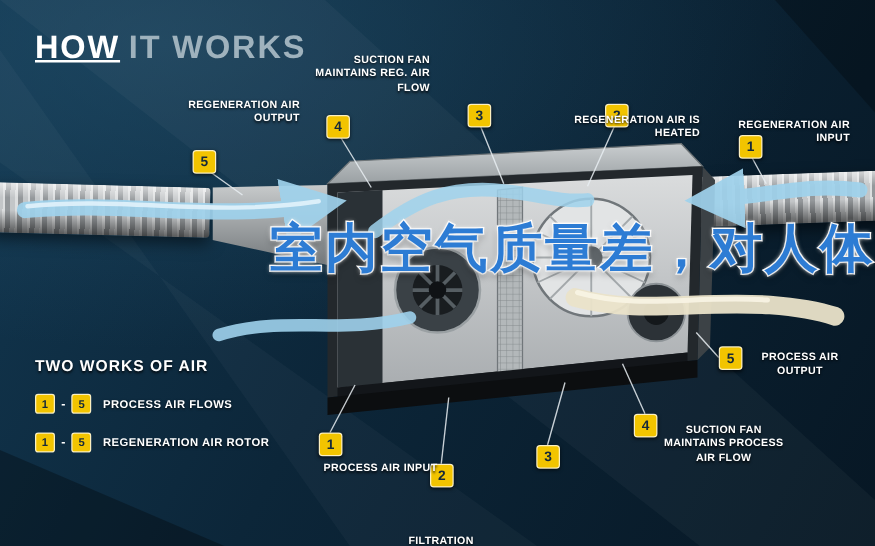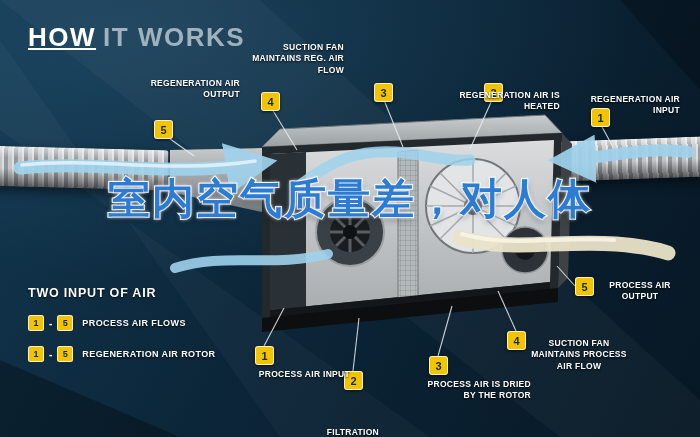--- a/index.html
+++ b/index.html
@@ -44,21 +44,21 @@
   .legend-title{color:#fff;font-size:12.5px;font-weight:800;letter-spacing:.8px;text-shadow:0 1px 2px rgba(0,0,0,.8);}
   .legend-row{display:flex;align-items:center;margin-top:15px;}
   .legend-badge{
     width:14px;height:14px;border-radius:2.5px;background:var(--badge,#f2c400);
     color:var(--badge-text,#15293a);border:1px solid rgba(255,255,255,.75);
     font-size:9px;font-weight:800;display:flex;align-items:center;justify-content:center;
   }
   .legend-dash{color:#fff;font-size:10px;font-weight:700;margin:0 5px;}
   .legend-label{color:#fff;font-size:9px;font-weight:700;letter-spacing:.4px;margin-left:9px;text-shadow:0 1px 2px rgba(0,0,0,.8);}
   .overlay-cn{
-    position:absolute;left:0;right:0;top:176px;z-index:7;text-align:center;
+    position:absolute;left:0;right:0;top:176px;z-index:7;text-align:right;
     font-weight:800;color:var(--overlay-blue,#2d7cd4);letter-spacing:2px;
     -webkit-text-stroke:2px var(--overlay-outline,#ffffff);
     paint-order:stroke fill;
     text-shadow:0 0 2px #fff,0 0 4px #fff,0 3px 6px rgba(0,0,0,.35);
     font-family:"DejaVu Sans",sans-serif;
   }
   .cn-line1{font-size:42px;line-height:1.1;}
   .cn-line2{font-size:42px;line-height:1.1;margin-top:2px;}
 </style>
 </head>
@@ -175,26 +175,25 @@
   <div class="callout-label" style="left:575px;top:66px;width:105px;margin-top:28px;">REGENERATION AIR INPUT</div>
 
   <div class="badge" style="left:255px;top:346px;">1</div>
   <div class="badge" style="left:344px;top:371px;">2</div>
   <div class="badge" style="left:429px;top:356px;">3</div>
   <div class="badge" style="left:507px;top:331px;">4</div>
   <div class="badge" style="left:575px;top:277px;">5</div>
 
   <div class="callout-label" style="left:250px;top:369px;width:100px;">PROCESS AIR INPUT</div>
   <div class="callout-label" style="left:294px;top:394px;width:85px;margin-top:33px;">FILTRATION</div>
-  <div class="callout-label" style="left:413px;top:379px;width:118px;">PROCESS AIR IS DRIED BY THE ROTOR</div>
   <div class="callout-label align-left" style="left:531px;top:338px;width:96px;">SUCTION FAN MAINTAINS PROCESS AIR FLOW</div>
   <div class="callout-label align-left" style="left:600px;top:280px;width:80px;">PROCESS AIR OUTPUT</div>
 
   <div class="legend">
-    <div class="legend-title">TWO INPUT OF AIR</div>
+    <div class="legend-title">TWO WORKS OF AIR</div>
     <div class="legend-row">
       <span class="legend-badge">1</span>
       <span class="legend-dash">-</span>
       <span class="legend-badge">5</span>
       <span class="legend-label">PROCESS AIR FLOWS</span>
     </div>
     <div class="legend-row">
       <span class="legend-badge">1</span>
       <span class="legend-dash">-</span>
       <span class="legend-badge">5</span>

